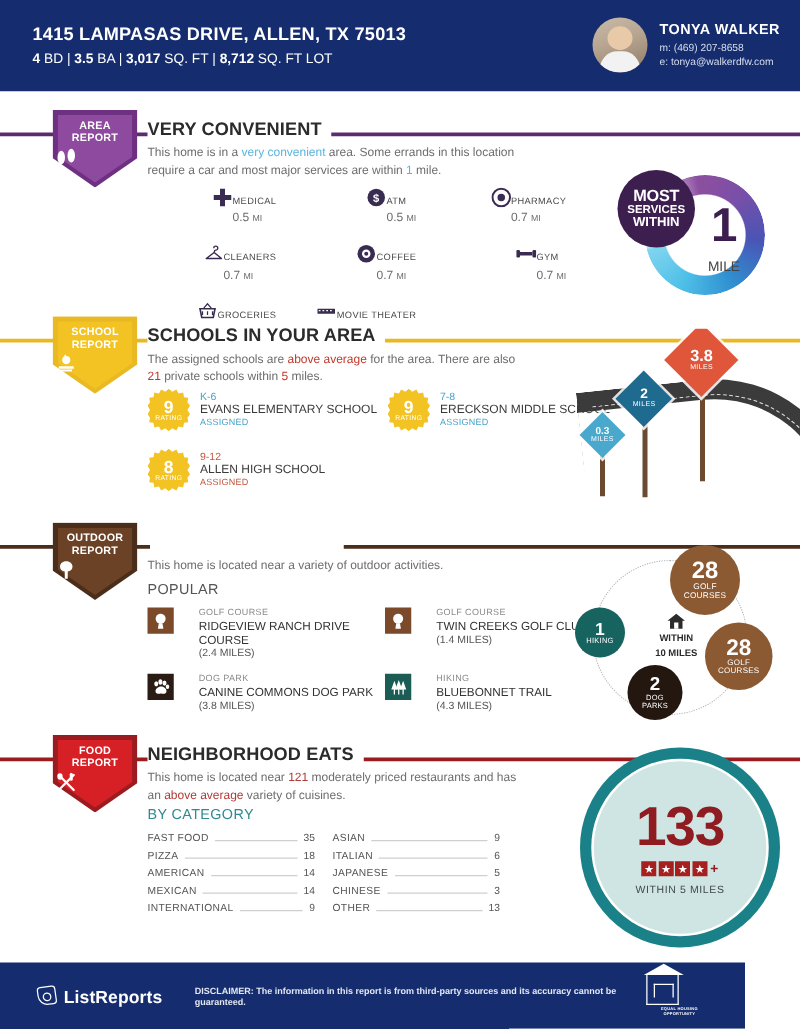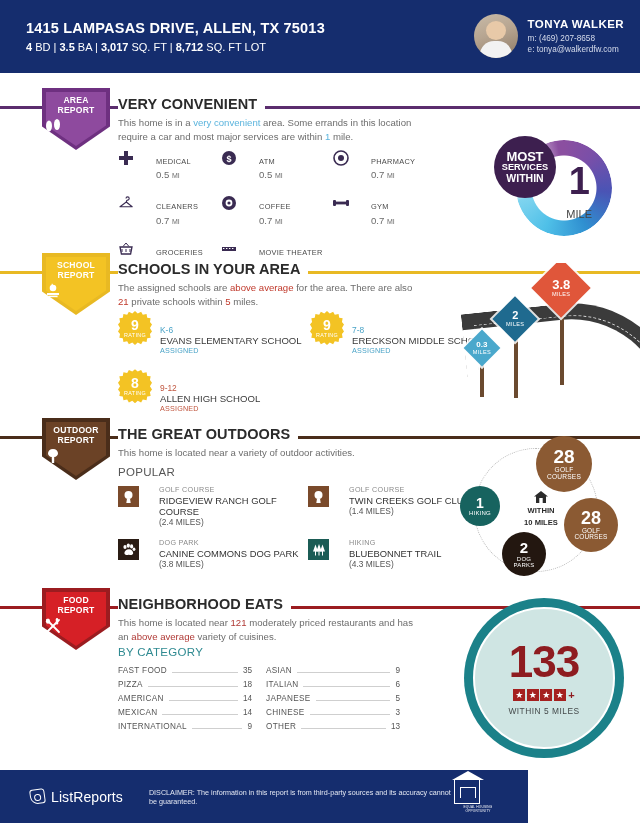--- a/index.html
+++ b/index.html
@@ -70,21 +70,21 @@
   }
   .hl-blue { color: #5bb4dd; }
   .hl-gold { color: #c0392b; }
   .hl-red  { color: #b03a36; }
 
   
   .amen-grid {
     position: absolute; left: 118px; top: 62px;
     display: grid; grid-template-columns: 103px 112px 120px; row-gap: 15px;
   }
-  .amen { display: flex; gap: 22px; align-items: flex-start; }
+  .amen { display: flex; gap: 0; align-items: flex-start; justify-content: flex-end; }
   .amen-ico { width: 16px; height: 16px; flex: 0 0 16px; color: #3a2b52; }
   .amen-txt { line-height: 1.15; }
   .amen-name { font-size: 7.4px; color: #4a4a4a; letter-spacing: .3px; }
   .amen-dist { font-size: 9.6px; color: #3a3a3a; margin-top: 1px; }
   .amen-dist span { font-size: 7px; color: #6a6a6a; margin-top: 47px; }
 
   
   .ring-wrap { position: absolute; right: 28px; top: 48px; width: 118px; height: 106px; }
   .ring {
     position: absolute; right: 0; top: 4px; width: 96px; height: 96px; border-radius: 50%;
@@ -124,21 +124,21 @@
   }
   .seal-bg {
     position: absolute; inset: 0; background: #f3c324;
     clip-path: polygon(50% 0%,58% 7%,68% 2%,73% 11%,84% 9%,86% 20%,96% 21%,94% 32%,
       100% 40%,94% 50%,100% 60%,94% 68%,96% 79%,86% 80%,84% 91%,73% 89%,68% 98%,
       58% 93%,50% 100%,42% 93%,32% 98%,27% 89%,16% 91%,14% 80%,4% 79%,6% 68%,
       0% 60%,6% 50%,0% 40%,6% 32%,4% 21%,14% 20%,16% 9%,27% 11%,32% 2%,42% 7%);
   }
   .seal-n { position: relative; font-size: 14px; font-weight: bold; z-index: 2; }
   .seal-l { position: relative; font-size: 5.4px; letter-spacing: .3px; z-index: 2; margin-top: 1px; }
-  .sc-txt { line-height: 1.2; padding-top: 1px; margin-top: 13px; }
+  .sc-txt { line-height: 1.2; padding-top: 1px; }
   .sc-grade { font-size: 8.4px; }
   .sc-name { font-size: 9.6px; color: #3a3a3a; }
   .sc-assigned { font-size: 7.2px; letter-spacing: .2px; }
 
   
   .road { position: absolute; right: 0; top: 10px; width: 190px; height: 135px; overflow: hidden; }
   .road-strip {
     position: absolute; left: 18px; top: 40px; width: 210px; height: 150px;
     border: 16px solid #3b3b3b; border-radius: 0 110px 0 0;
     border-left: none; border-bottom: none; transform: rotate(-6deg);
@@ -225,22 +225,22 @@
   .fc-stars { display: flex; align-items: center; gap: 1.5px; margin-top: 5px; }
   .fc-star {
     width: 12px; height: 12px; background: #a5201f; color: #fff;
     font-size: 9px; line-height: 12px; text-align: center;
   }
   .fc-plus { font-size: 11px; color: #8e1c20; font-weight: bold; margin-left: 1px; }
   .fc-label { font-size: 8.4px; color: #44494a; letter-spacing: .5px; margin-top: 5px; }
 
   
   .footer {
-    position: absolute; left: 0; bottom: 0; width: 528px; height: 53px;
-    background: #152d6e; color: #fff; display: flex; align-items: center;
+    position: absolute; left: 0; bottom: 0; width: 596px; height: 53px;
+    background: #152d6e; color: #fff; display: flex; align-items: center; font-weight: bold;
   }
   .lr-logo { display: flex; align-items: center; gap: 6px; margin-left: 30px; }
   .lr-mark {
     width: 15px; height: 15px; border: 1.6px solid #fff; border-radius: 3px 3px 3px 8px;
     transform: rotate(-8deg); position: relative;
   }
   .lr-mark::after {
     content: ""; position: absolute; left: 3px; top: 3.5px; width: 5px; height: 5px;
     border-radius: 50%; border: 1.4px solid #fff;
   }
@@ -545,36 +545,35 @@
       <div class="shield-in" style="background:#6b4226;"></div>
       <div class="badge-label">
         <span>OUTDOOR</span><br><span>REPORT</span>
       </div>
       <div class="badge-ico">
         <svg width="22" height="16" viewBox="0 0 22 16">
           <path d="M11 1c3 0 5 2 5 4.3 0 2-1.6 3.6-3.8 3.8V15h-2.4V9.1C7.6 8.9 6 7.3 6 5.3 6 3 8 1 11 1z" fill="#fff"></path>
         </svg>
       </div>
     </div>
-    <div class="sec-title">THE GREAT OUTDOORS</div>
     <div class="rule-r" style="background:#4a2d1a;left:275px;"></div>
     <div class="sec-desc">This home is located near a variety of outdoor activities.</div>
     <div class="pop-head">POPULAR</div>
 
     <div class="out-grid">
       <div class="out-item">
         <span class="out-ico" style="background:#7a4a2b;">
           <svg width="13" height="14" viewBox="0 0 13 14">
               <circle cx="6.5" cy="5" r="4" fill="#fff"></circle>
               <path d="M5 8.5h3l.7 4.5H4.3z" fill="#fff"></path>
             </svg>
         </span>
         <span class="out-txt">
           <span class="out-cat" style="display:block;">GOLF COURSE</span>
-          <span class="out-name" style="display:block;">RIDGEVIEW RANCH GOLF COURSE</span>
+          <span class="out-name" style="display:block;">RIDGEVIEW RANCH DRIVE COURSE</span>
           <span class="out-dist" style="display:block;">(2.4 MILES)</span>
         </span>
       </div>
       <div class="out-item">
         <span class="out-ico" style="background:#7a4a2b;">
           <svg width="13" height="14" viewBox="0 0 13 14">
               <circle cx="6.5" cy="5" r="4" fill="#fff"></circle>
               <path d="M5 8.5h3l.7 4.5H4.3z" fill="#fff"></path>
             </svg>
         </span>

